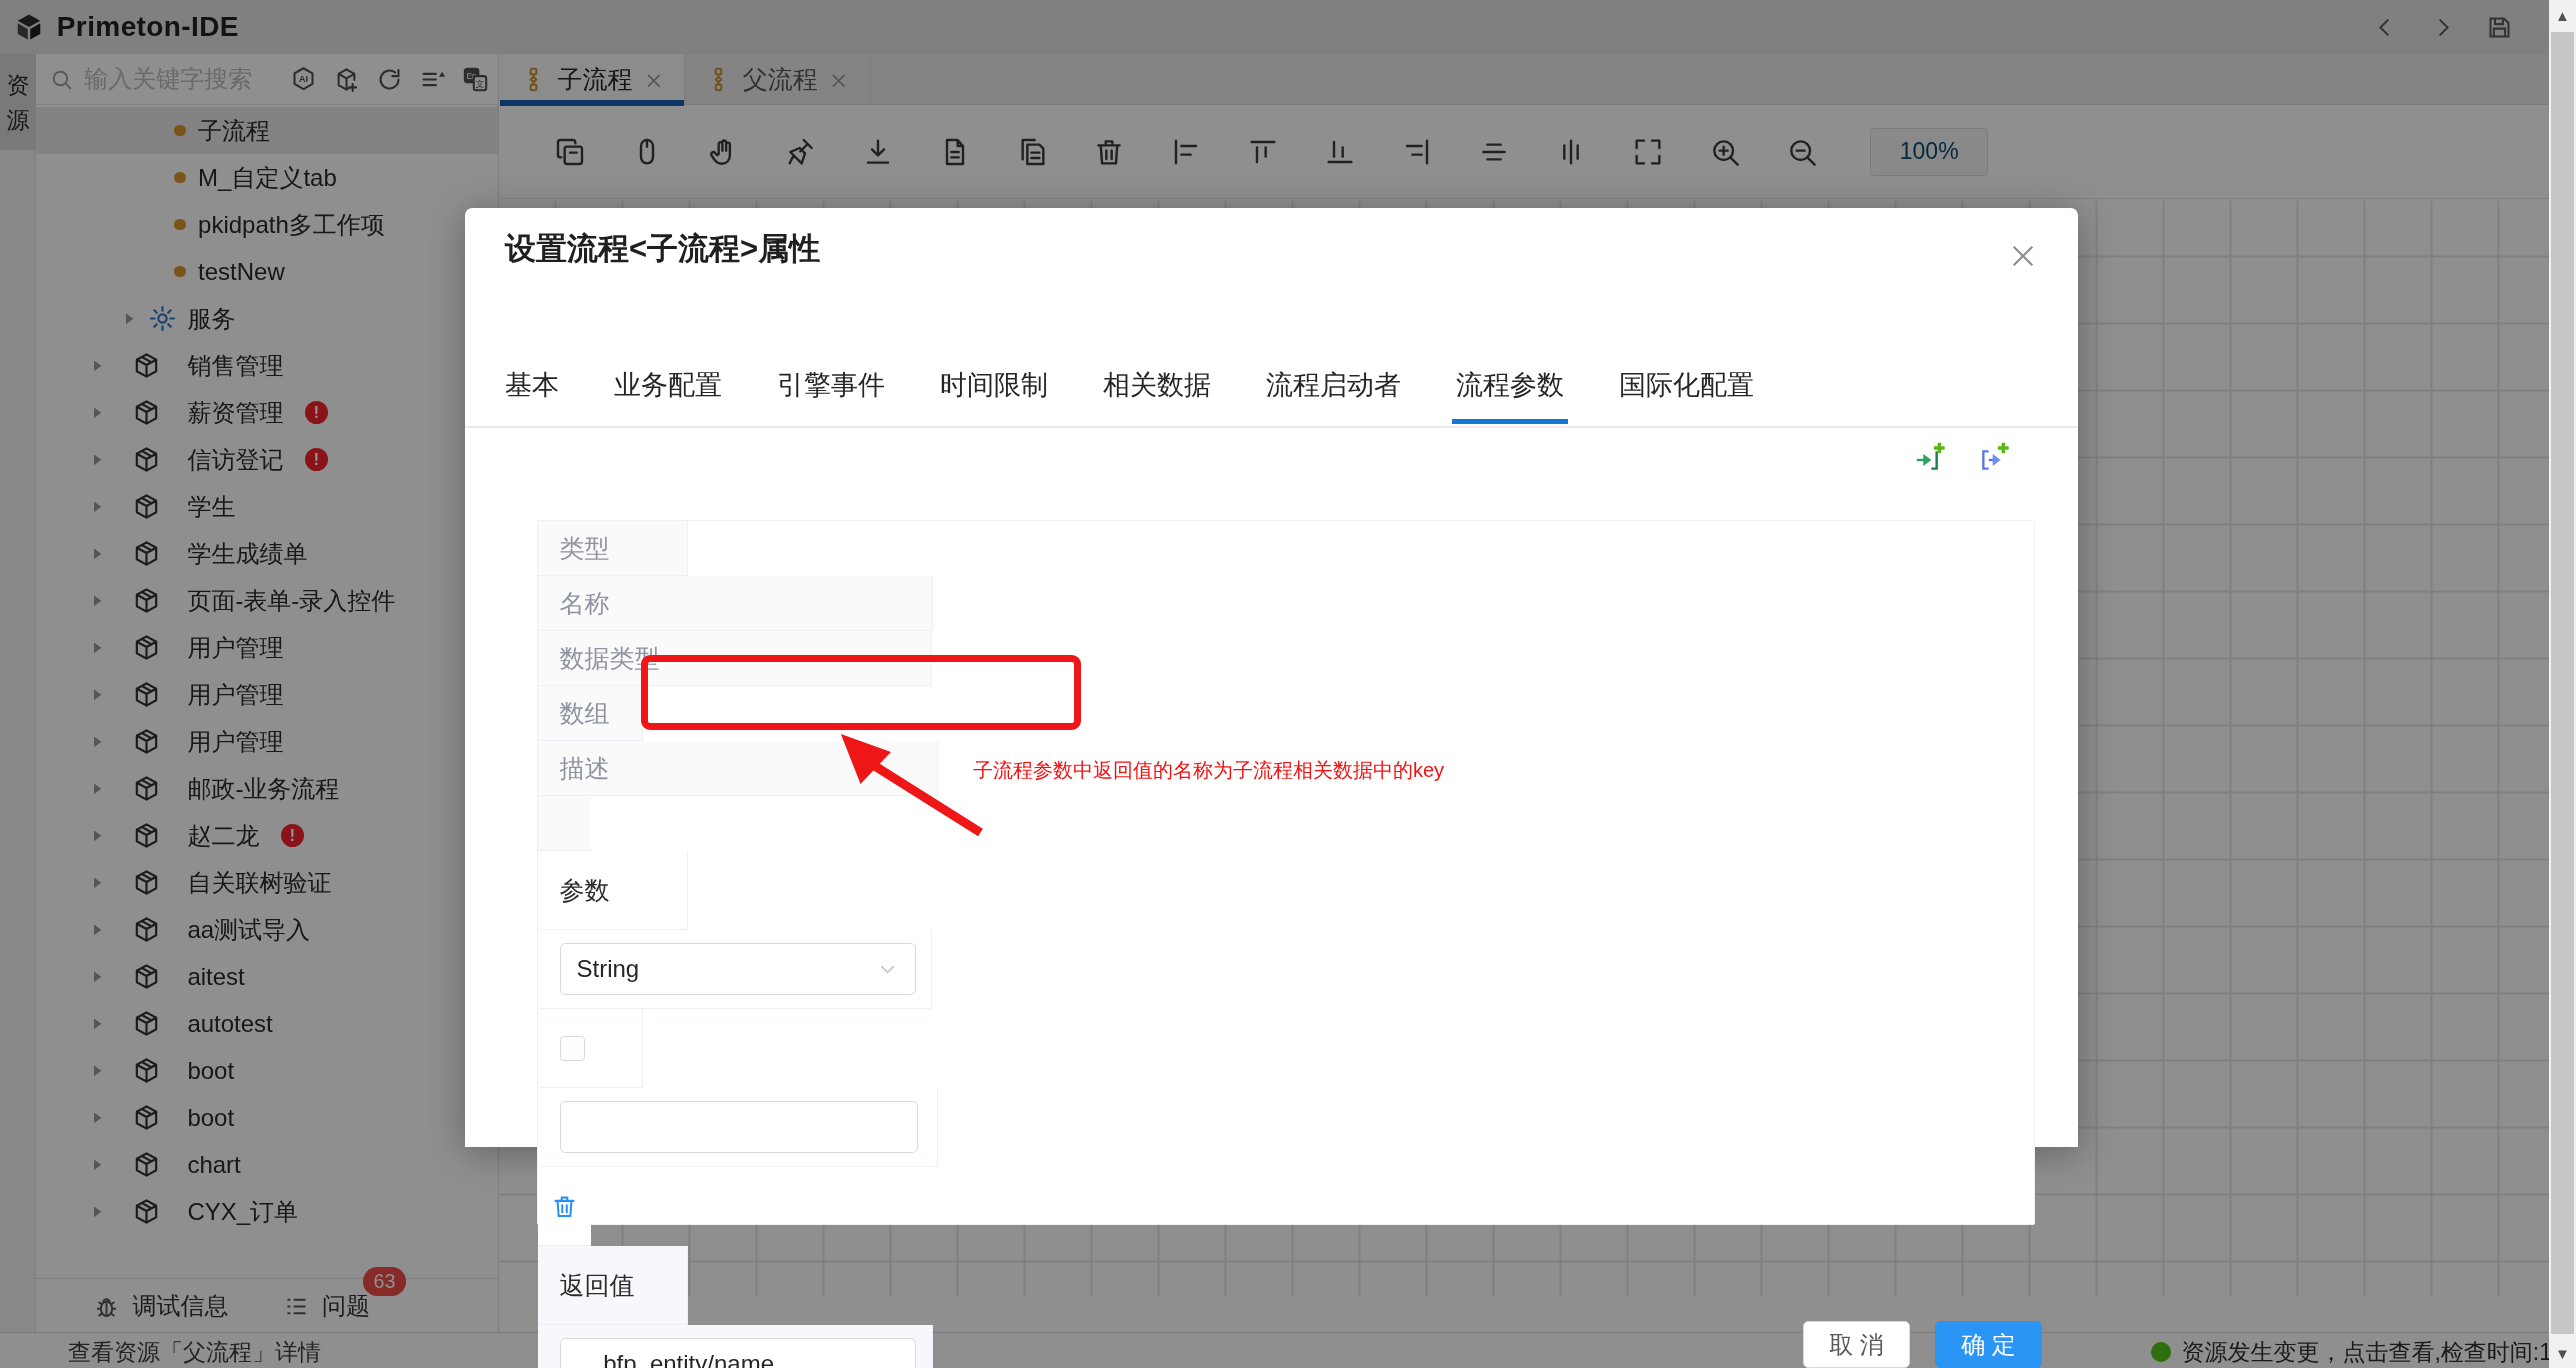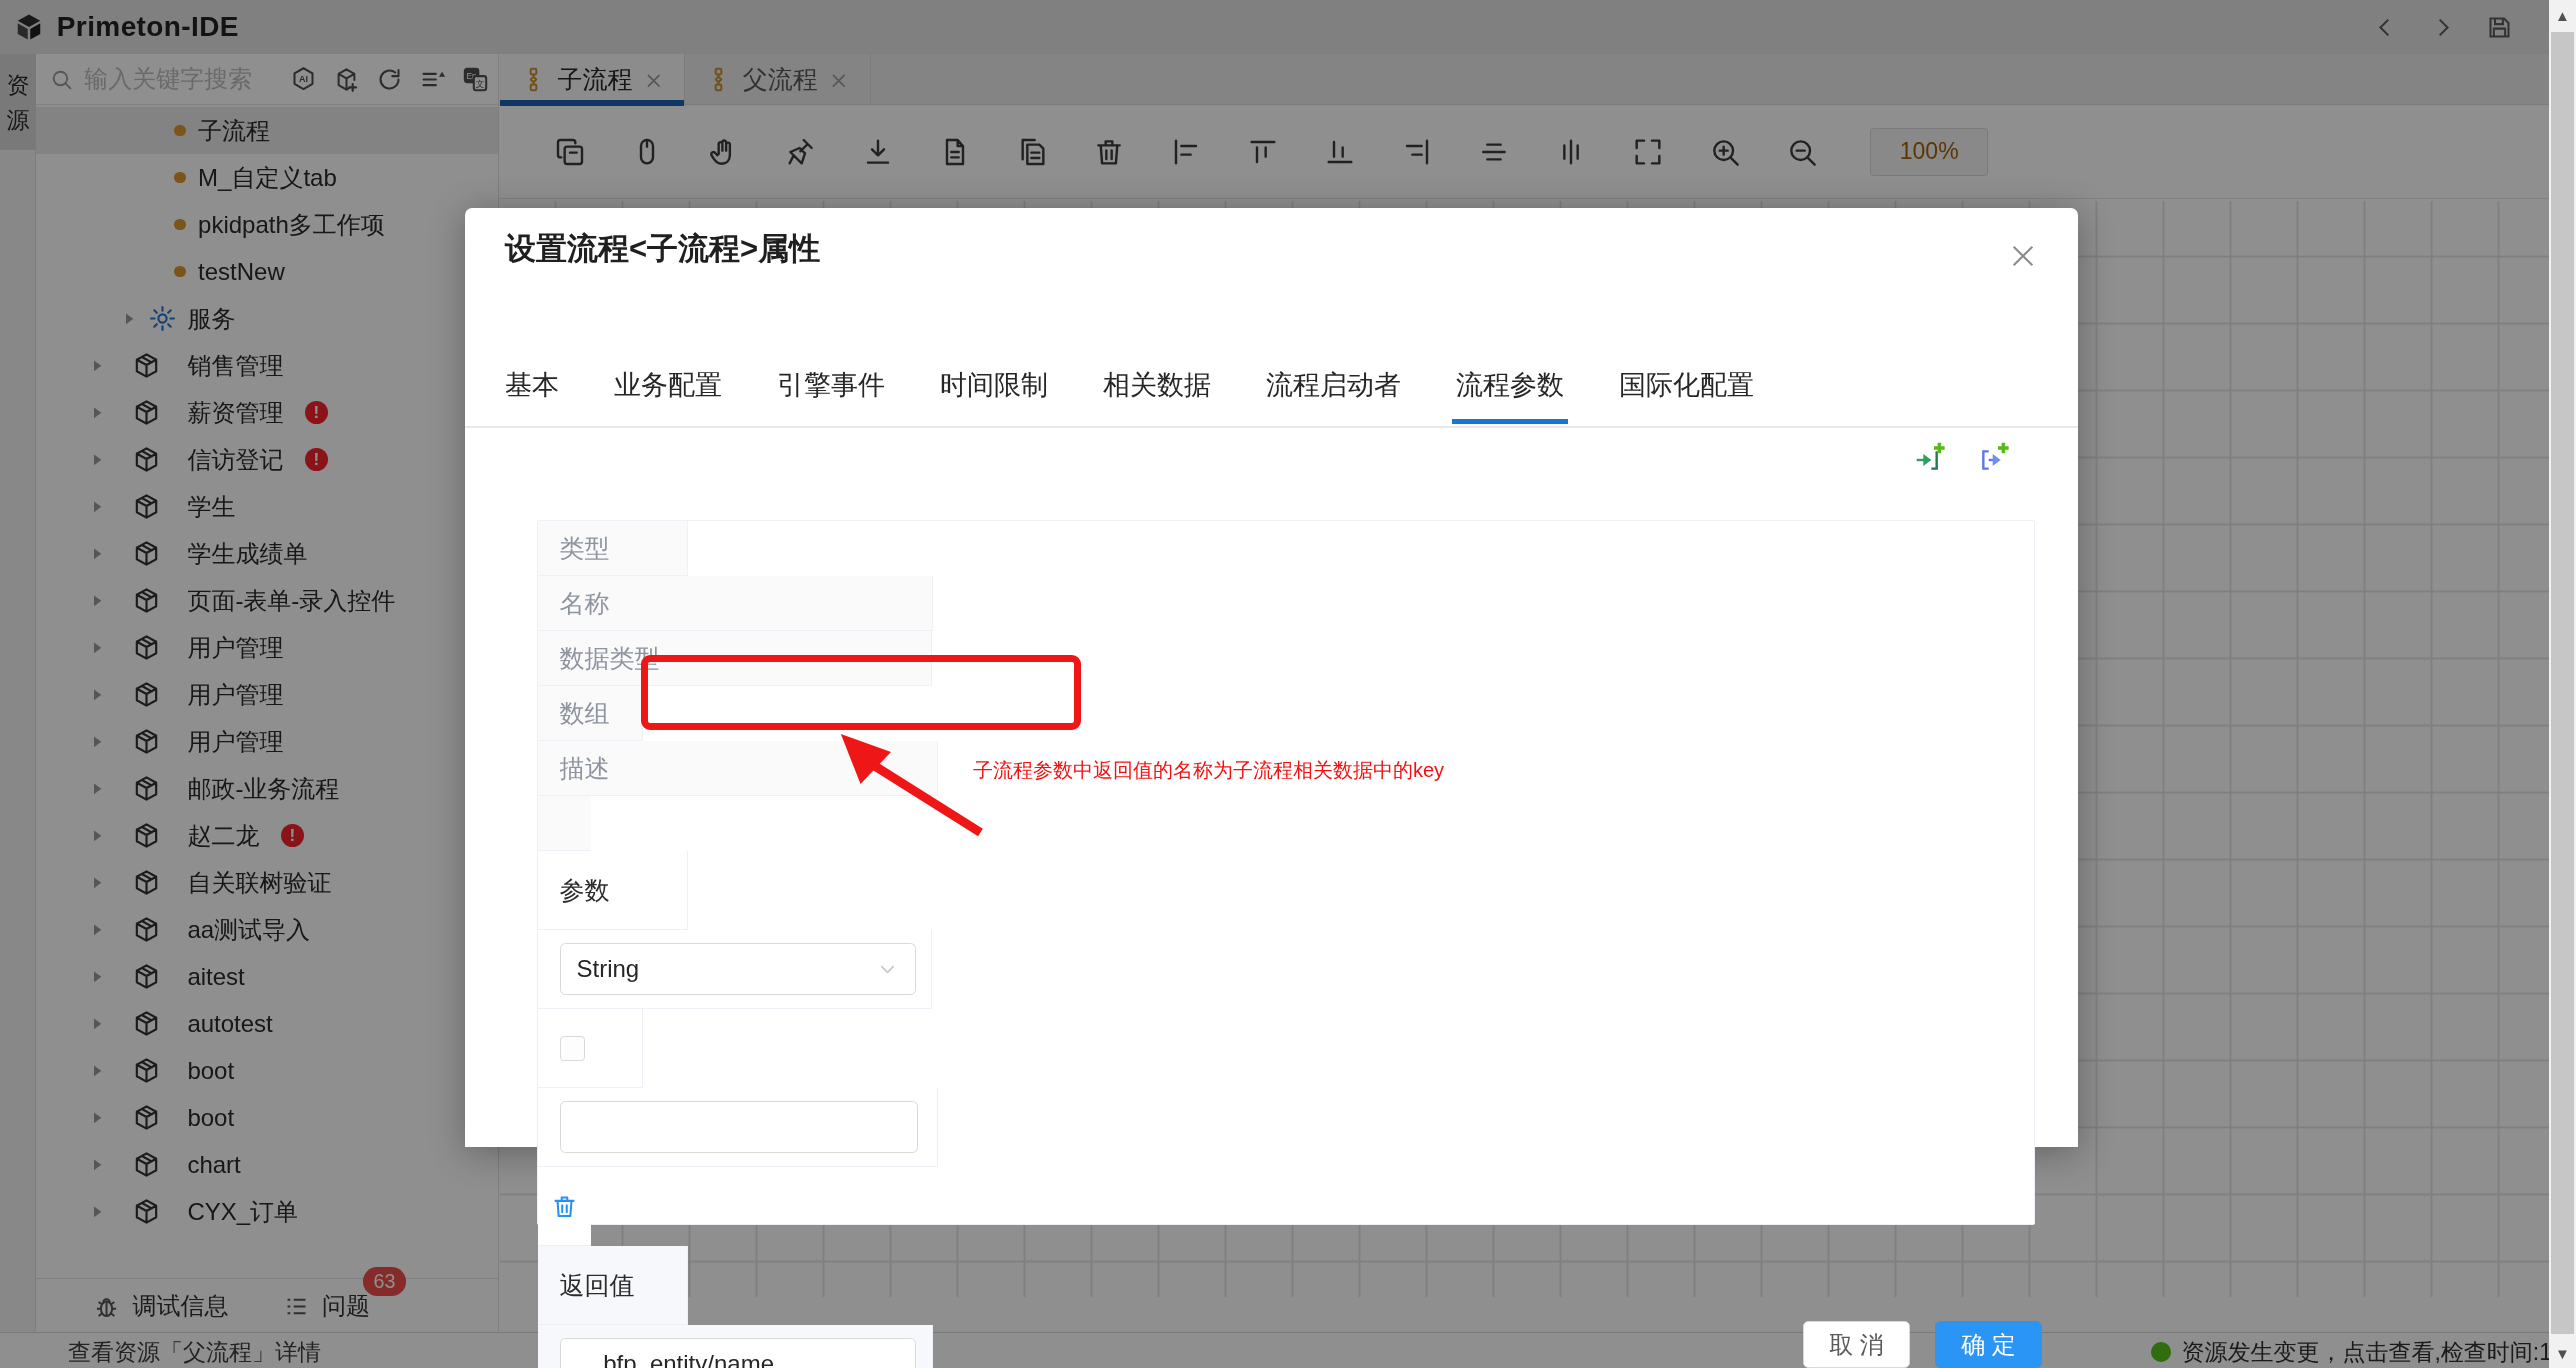--- a/index.html
+++ b/index.html
@@ -49,21 +49,21 @@
   .editor { position:absolute; left:500px; top:54px; width:2049px; height:1279px; background:#fff; }
   .tabstrip { height:51px; background:#ececec; border-bottom:1.8px solid #dcdcdc; display:flex; }
   .etab { display:flex; align-items:center; gap:10.7px; padding:0 19.7px; font-size:25px; color:#595959; border-right:1.8px solid #ddd; cursor:pointer; position:relative; }
   .etab .ic { width:27px; height:27px; color:#c8912f; }
   .etab .close { width:21.5px; height:21.5px; color:#9a9a9a; }
   .etab.active { background:#fafafa; color:#262626; }
   .etab.active::after { content:""; position:absolute; left:0; right:0; bottom:-1.8px; height:5.4px; background:#1b62b4; }
   .toolbar { height:94px; background:#fff; border-bottom:1.8px solid #e6e6e6; display:flex; align-items:center; padding-left:54px; gap:45px; }
   .tool-btn { width:32px; height:32px; color:#3c3c3c; cursor:pointer; flex:0 0 auto; }
   .tool-btn svg { width:32px; height:32px; }
-  .zoom-box { width:118px; height:48px; background:#f5f5f5; border:1.8px solid #dcdcdc; border-radius:3.6px; display:flex; align-items:center; justify-content:center; font-size:23px; color:#a16207; margin-left:7.2px; }
+  .zoom-box { width:118px; height:48px; background:#f5f5f5; border:1.8px solid #dcdcdc; border-radius:3.6px; display:flex; align-items:center; justify-content:center; font-size:23px; color:#0c4a6e; margin-left:7.2px; }
   .canvas { position:absolute; left:0; top:147px; right:0; bottom:36px;
      background-image:linear-gradient(#e4e4e4 1.8px, transparent 1.8px), linear-gradient(90deg, #e4e4e4 1.8px, transparent 1.8px);
      background-size:67px 67px; background-position:-12.5px -12.5px; }
 
   
   .statusbar { position:absolute; left:0; bottom:0; width:2549px; height:36px; background:#fff; border-top:1.8px solid #d8d8d8; overflow:hidden; }
   .sb-left { position:absolute; left:68px; top:3.6px; font-size:23px; color:#3f3f3f; }
   .sb-right { position:absolute; left:2151px; top:3.6px; font-size:23px; color:#303030; display:flex; align-items:center; gap:10.7px; white-space:nowrap; }
   .green-dot { width:19.7px; height:19.7px; border-radius:50%; background:#52c41a; flex:0 0 auto; }
 

